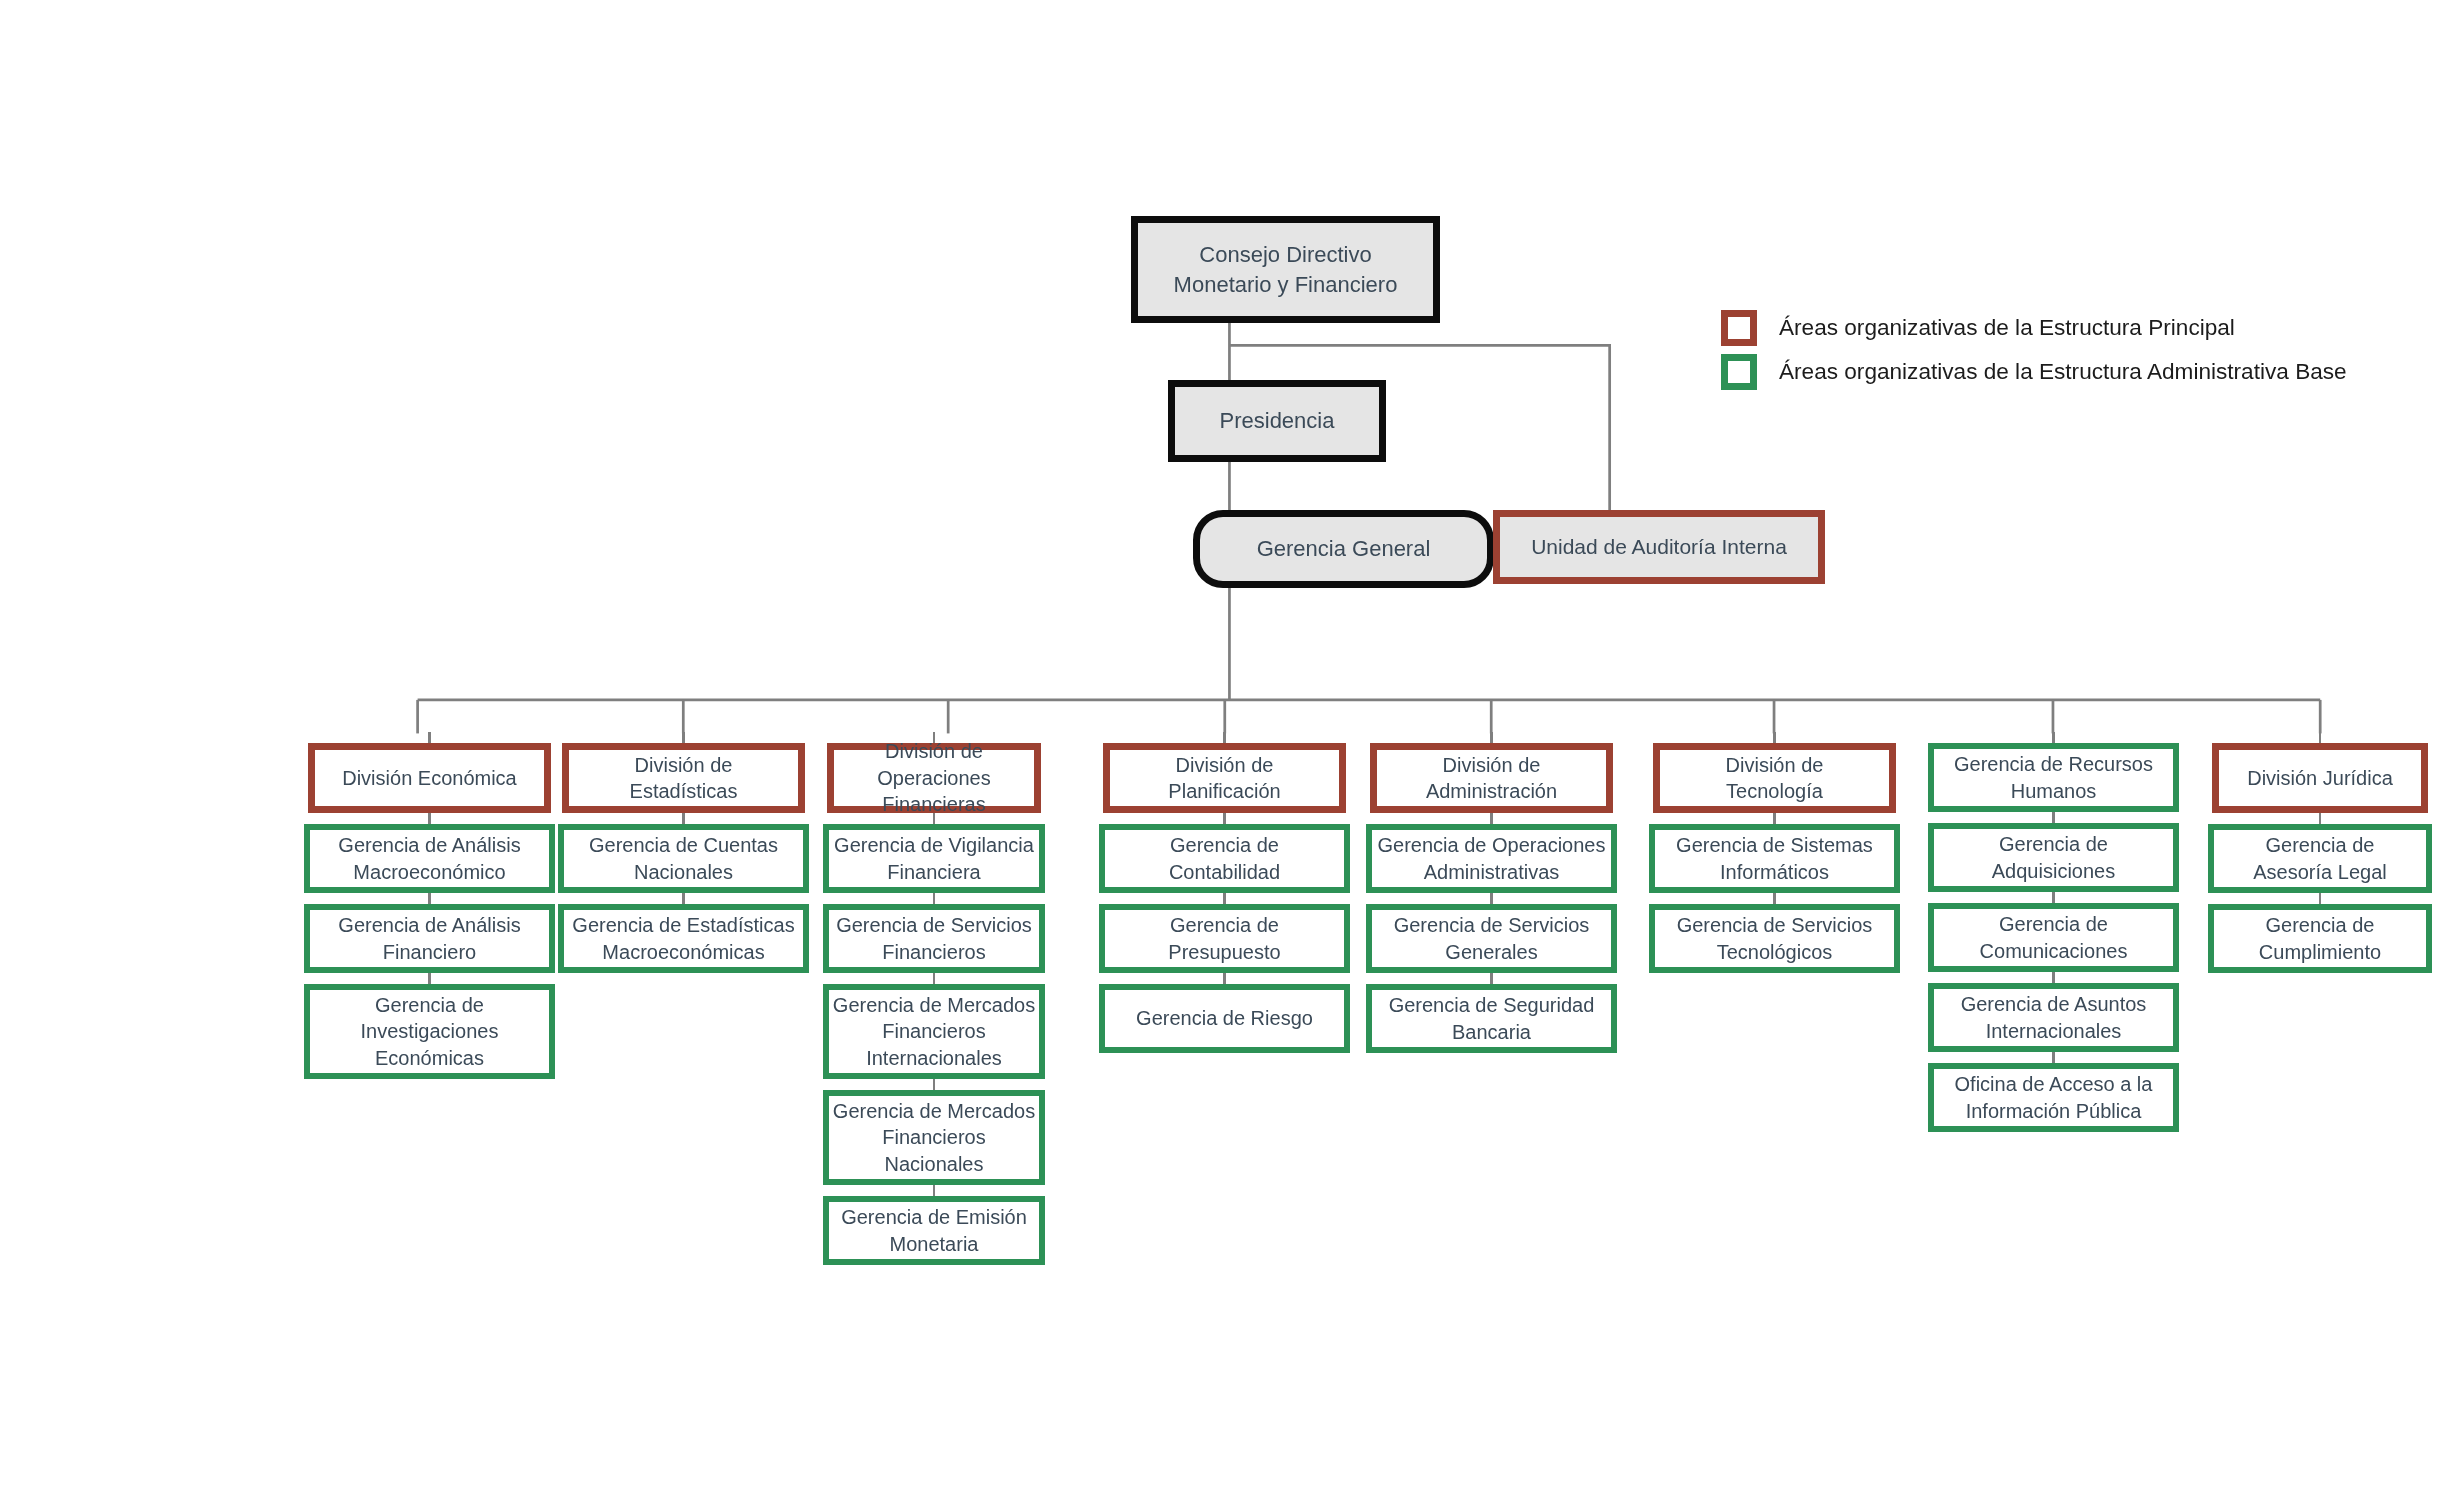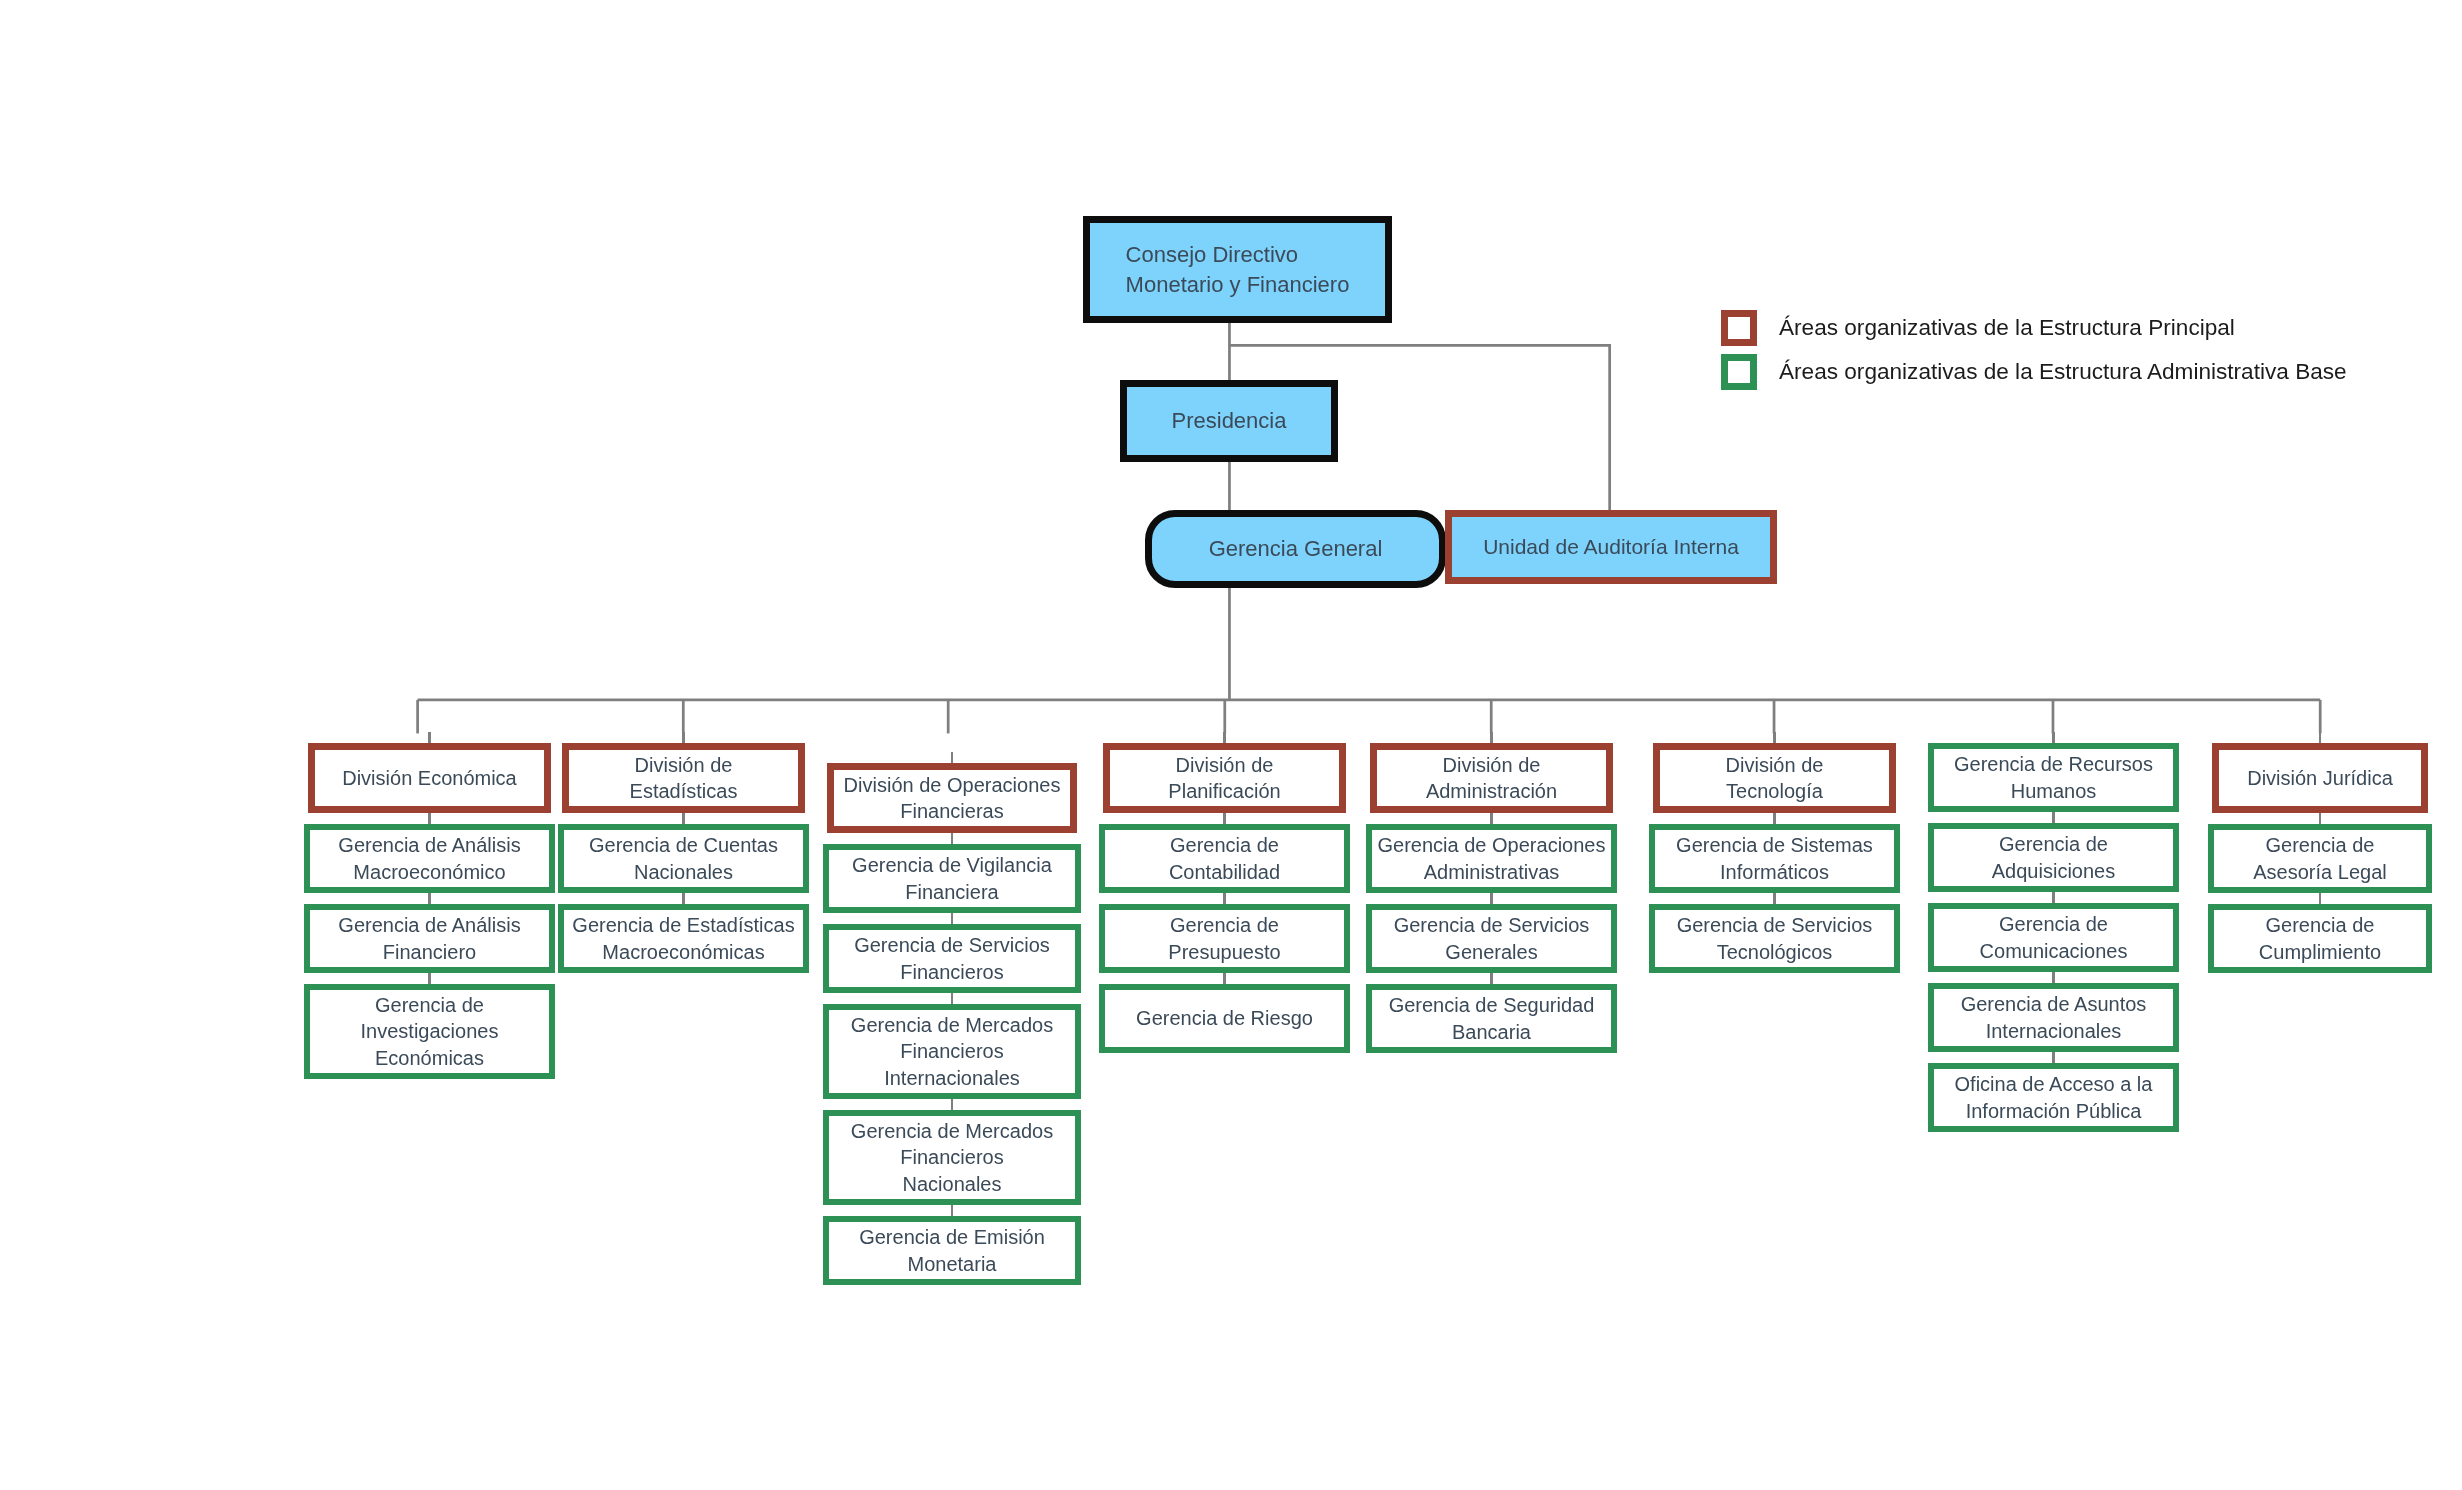--- a/index.html
+++ b/index.html
@@ -20,25 +20,25 @@
     display:flex; align-items:center; justify-content:center;
     text-align:center;
     white-space:pre-line;
     color:#3b4a58;
     line-height:26.5px;
     font-size:20px;
   }
   .topbox {
     position:absolute; z-index:2;
     box-sizing:border-box;
-    background:#7dd3fc;
+    background:#e5e5e5;
     border:7.8px solid #0d0d0d;
     display:flex; align-items:center; justify-content:center;
-    text-align:left; white-space:pre-line;
-    color:#3b4a58; font-size:22px; line-height:30px;
+    text-align:center; white-space:pre-line;
+    color:#3b4a58; font-size:22px; line-height:30px;margin-left:48px;
   }
   .topbox.principal { border-color:#9c4132; }
 
   .col { position:absolute; z-index:1; }
   .col .vline {
     position:absolute; z-index:0;
     left:50%; top:0; bottom:0;
     width:2.3px; margin-left:-1.2px;
     background:#7f7f7f;
   }
@@ -129,21 +129,21 @@
   <div class="col" style="left:558px;top:732px;width:251px;">
     <div class="vline"></div>
     <div class="box division">División de
 Estadísticas</div>
     <div class="box gerencia">Gerencia de Cuentas
 Nacionales</div>
     <div class="box gerencia">Gerencia de Estadísticas
 Macroeconómicas</div>
   </div>
 
-  <div class="col" style="left:823px;top:752px;width:258px;">
+  <div class="col" style="left:823px;top:732px;width:222px;">
     <div class="vline"></div>
     <div class="box division">División de Operaciones
 Financieras</div>
     <div class="box gerencia">Gerencia de Vigilancia
 Financiera</div>
     <div class="box gerencia">Gerencia de Servicios
 Financieros</div>
     <div class="box gerencia h3">Gerencia de Mercados
 Financieros
 Internacionales</div>

